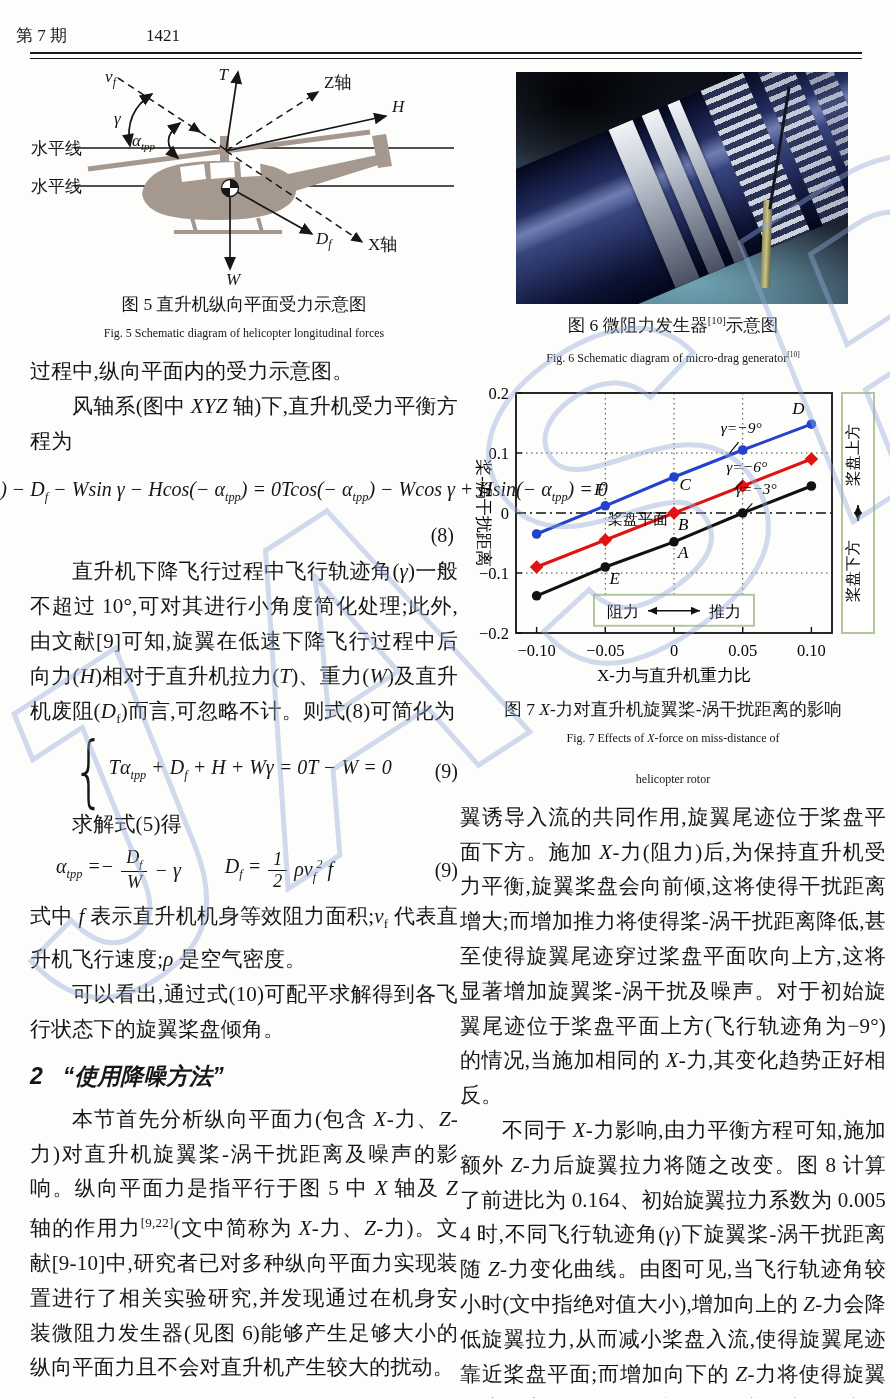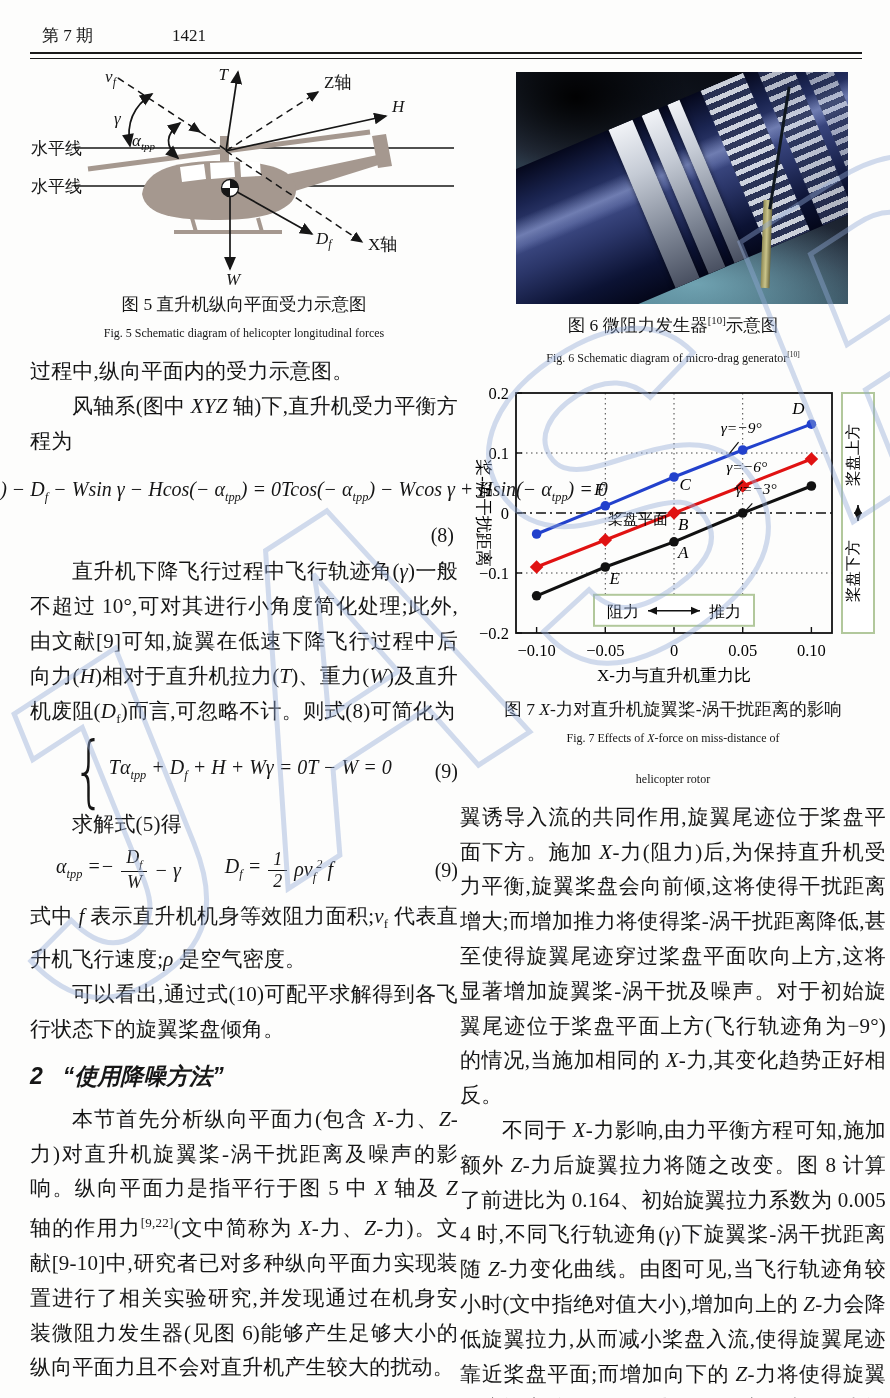--- a/index.html
+++ b/index.html
@@ -1,19 +1,19 @@
 <!DOCTYPE html>
 <html><head>
 <meta charset="utf-8">
 <style>
   html,body{margin:0;padding:0;}
   body{width:890px;height:1398px;position:relative;background:#fdfdfc;overflow:hidden;
        font-family:"Liberation Serif","DejaVu Serif",serif;color:#161616;}
   
-  .page-header{position:absolute;left:42px;top:24px;width:830px;display:flex;align-items:baseline;font-size:17px;}
+  .page-header{position:absolute;left:16px;top:24px;width:830px;display:flex;align-items:baseline;font-size:17px;}
   .hdr-left{width:130px;}
   .hdr-center{flex:1;text-align:center;letter-spacing:.5px;}
   .hdr-right{width:130px;text-align:left;}
   .header-rule{position:absolute;left:30px;top:52px;width:832px;height:4px;
                border-top:2.4px solid #1a1a1a;border-bottom:1.2px solid #1a1a1a;}
   
   .col{position:absolute;top:66px;}
   .col-left{left:30px;width:428px;}
   .col-right{left:460px;width:426px;}
   

